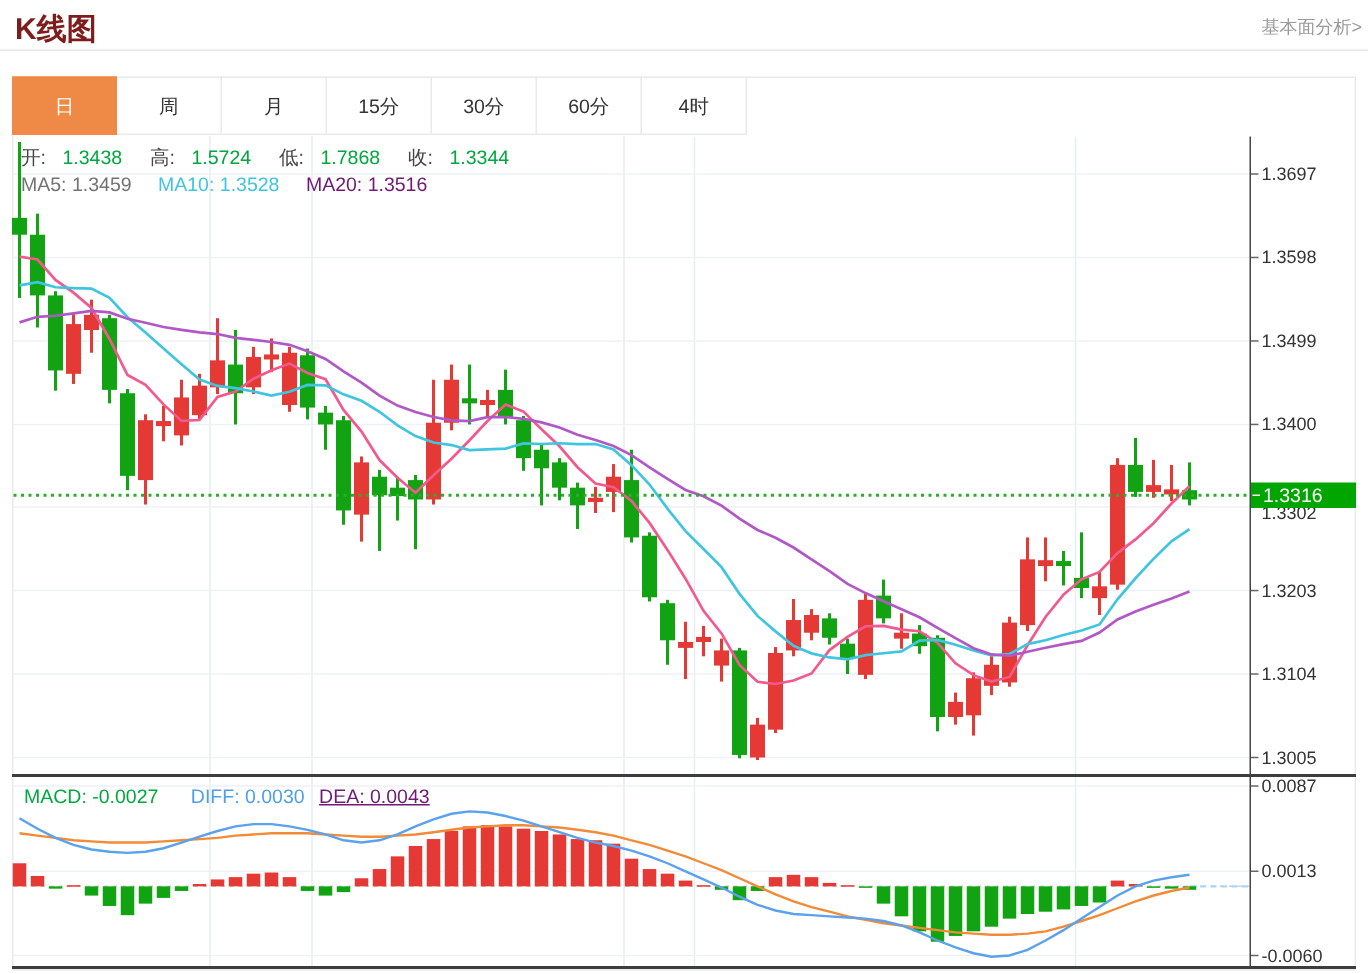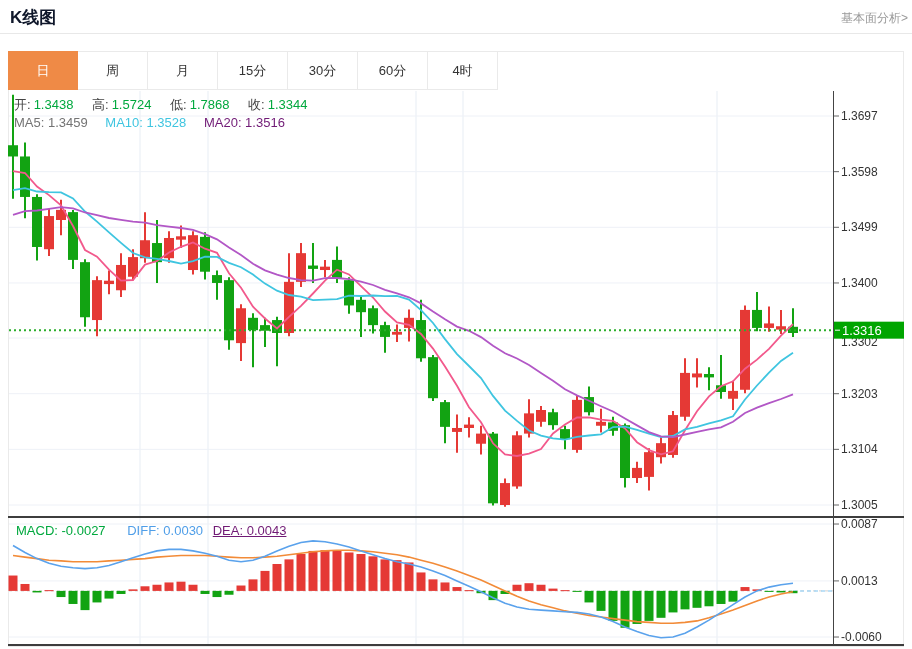--- a/index.html
+++ b/index.html
@@ -1,30 +1,30 @@
 <!DOCTYPE html>
 <html><head>
 <meta charset="utf-8">
 <style>
   html,body{margin:0;padding:0;background:#fff;}
   body{font-family:"Liberation Sans","DejaVu Sans",sans-serif;}
   #page{position:relative;width:912px;height:649px;background:#fff;overflow:hidden;}
-  .title{position:absolute;left:10px;top:6px;font-size:17px;font-weight:bold;color:#0f172a;}
+  .title{position:absolute;left:10px;top:6px;font-size:20px;font-weight:bold;color:#7f1d1d;}
   .toplink{position:absolute;right:4px;top:10px;font-size:12px;color:#999;cursor:pointer;}
   .toprule{position:absolute;left:0;top:33px;width:912px;border-top:1px solid #e8e8e8;}
   .widget{position:absolute;left:8px;top:51px;width:896px;height:596px;border:1px solid #eaeaea;box-sizing:border-box;background:#fff;}
   .tabs{position:absolute;left:8px;top:51px;height:39px;display:flex;}
   .tab{width:70px;height:39px;line-height:38px;text-align:center;font-size:13px;color:#333;
        background:#fff;border:1px solid #eaeaea;border-left:none;box-sizing:border-box;cursor:pointer;}
   .tab:first-child{border-left:1px solid #eaeaea;}
   .tab.active{background:#ef8a46;border-color:#ef8a46;color:#fff;}
   svg{position:absolute;left:0;top:0;}
   .leg1{position:absolute;left:14px;top:96px;font-size:13px;white-space:nowrap;}
   .leg1 .lbl{color:#444;}
-  .leg1 .val{color:#00a83e;margin-left:3px;margin-right:15px;}
+  .leg1 .val{color:#00a83e;margin-left:11px;margin-right:15px;}
   .leg2{position:absolute;left:14px;top:115px;font-size:13px;white-space:nowrap;}
   .leg2 .ma5{color:#737373;margin-right:14px;}
   .leg2 .ma10{color:#3fc5e0;margin-right:14px;}
   .leg2 .ma20{color:#701a75;}
   .legm{position:absolute;left:16px;top:523px;font-size:13px;white-space:nowrap;}
   .legm .m1{color:#00a83e;margin-right:18px;}
   .legm .m2{color:#4f9ee8;margin-right:6px;}
   .legm .m3{color:#701a75;text-decoration:underline;}
 </style>
 </head>

